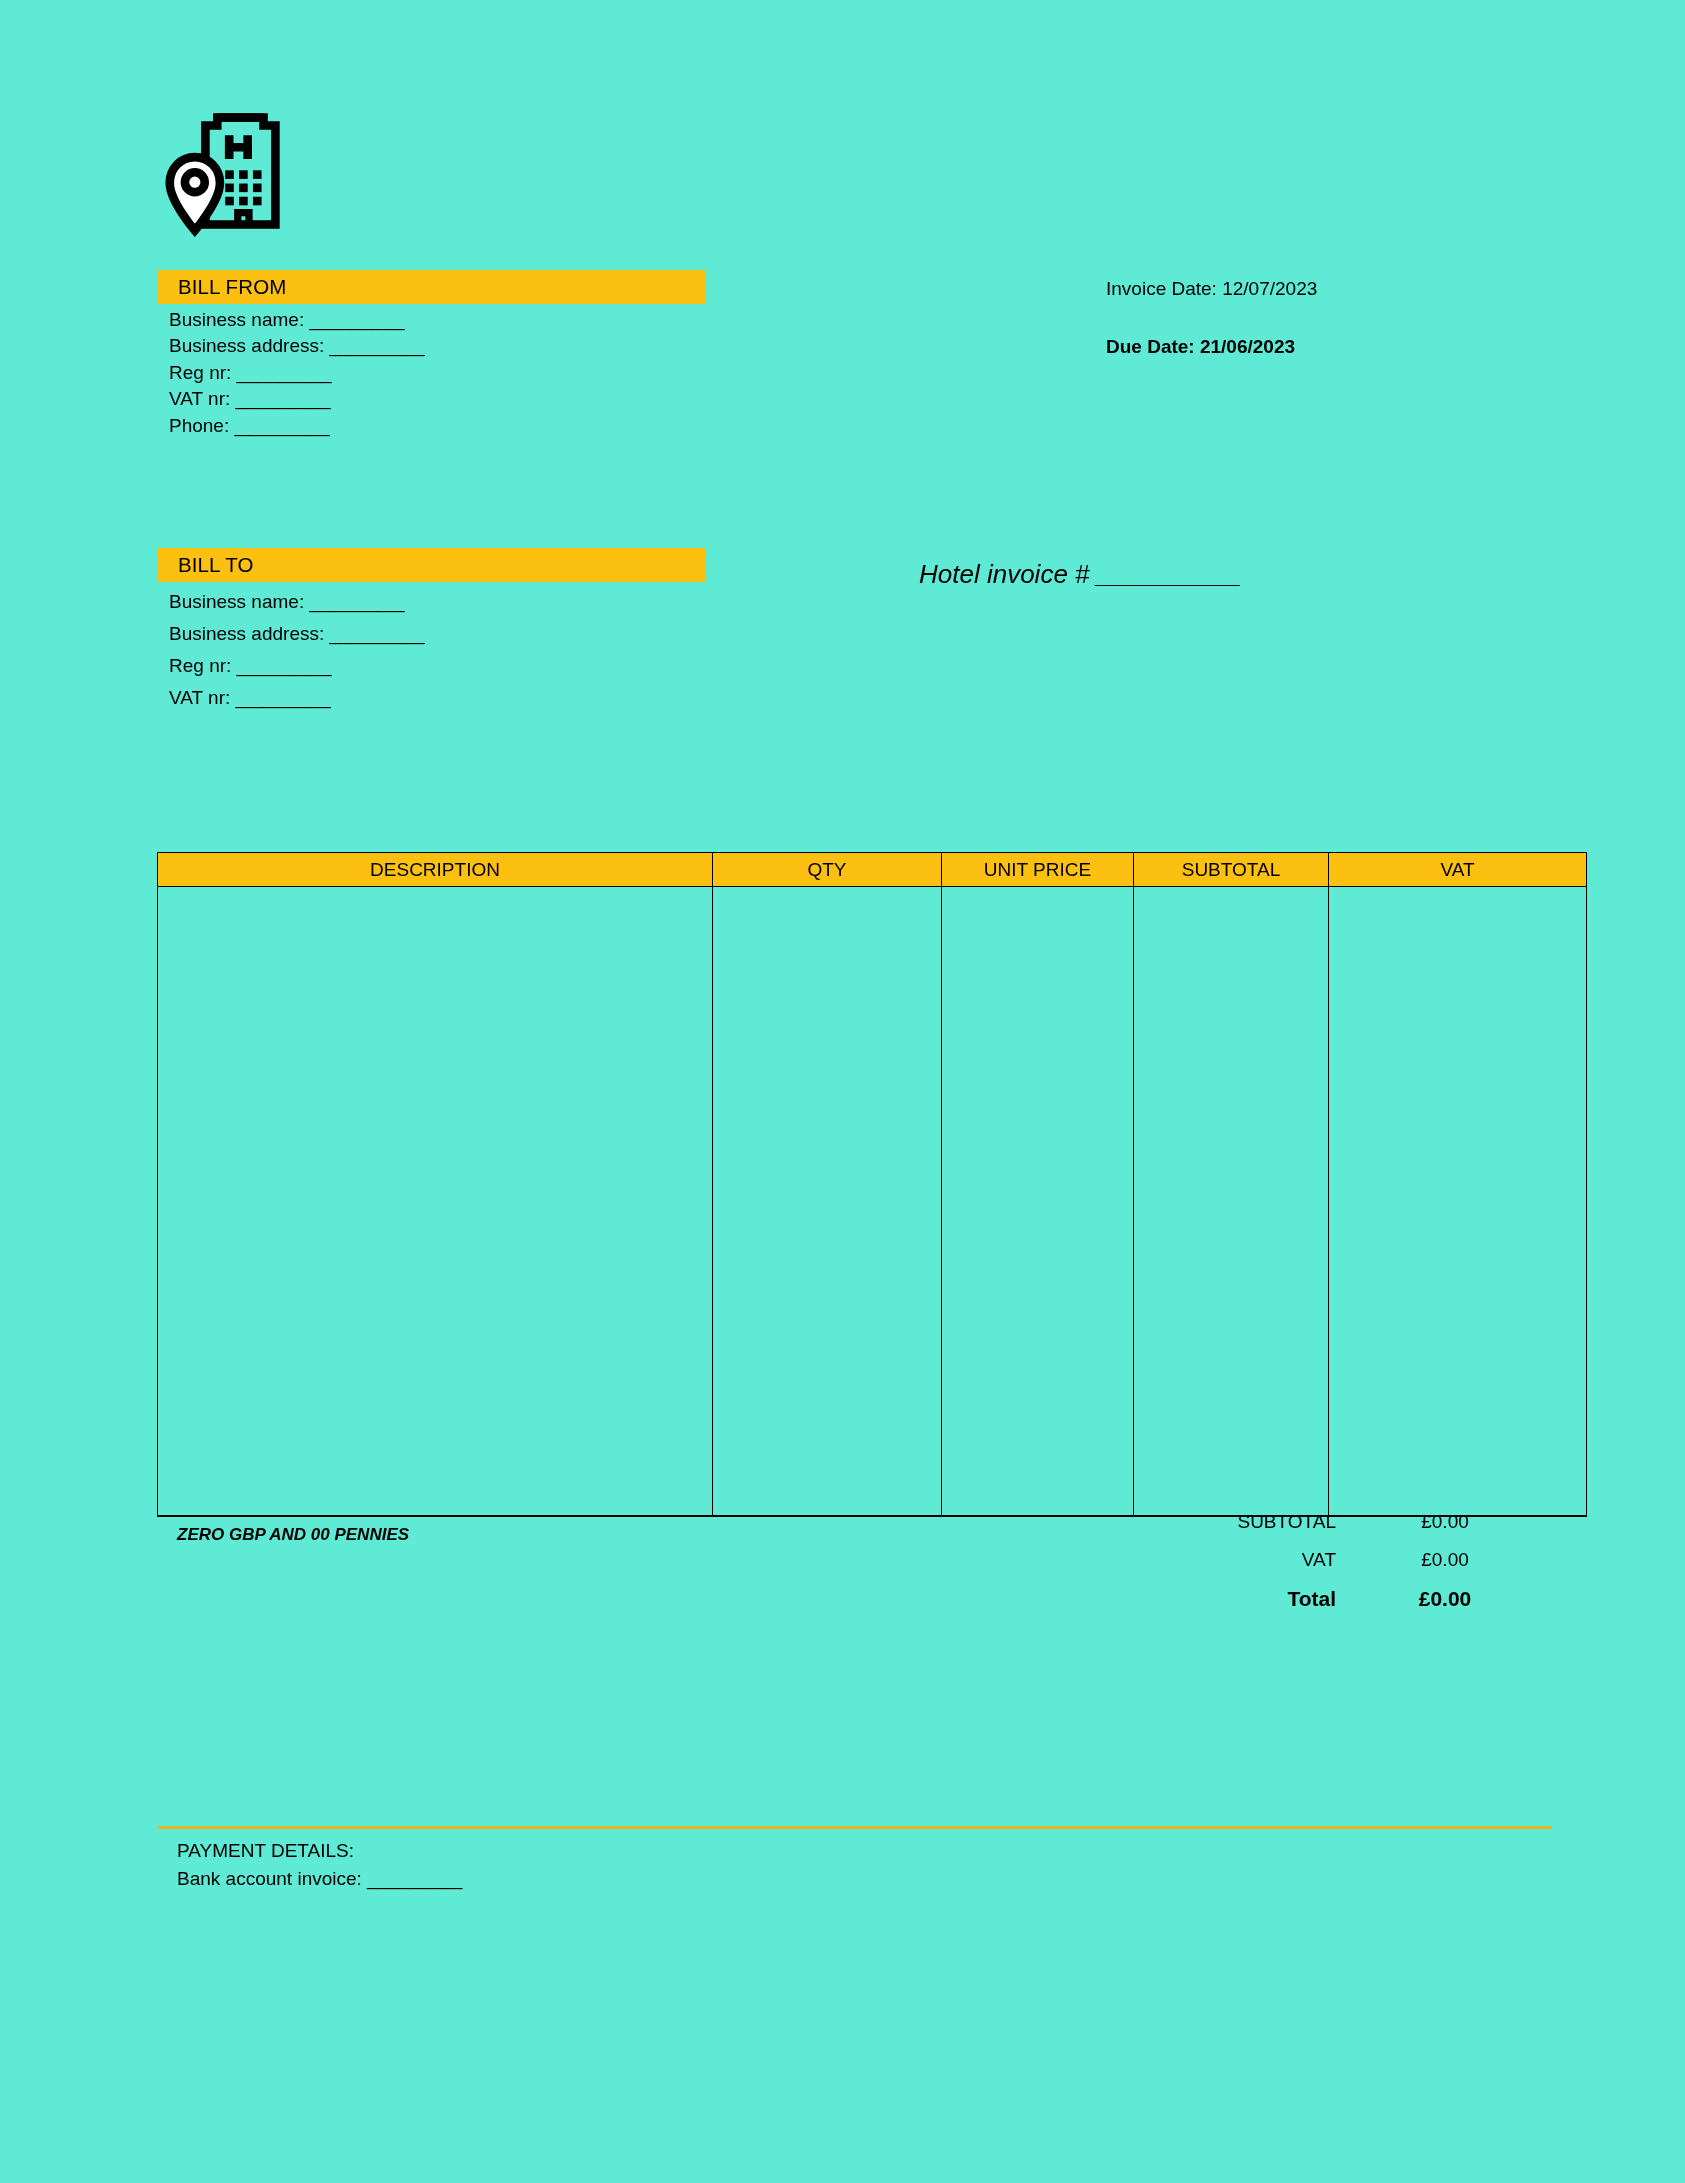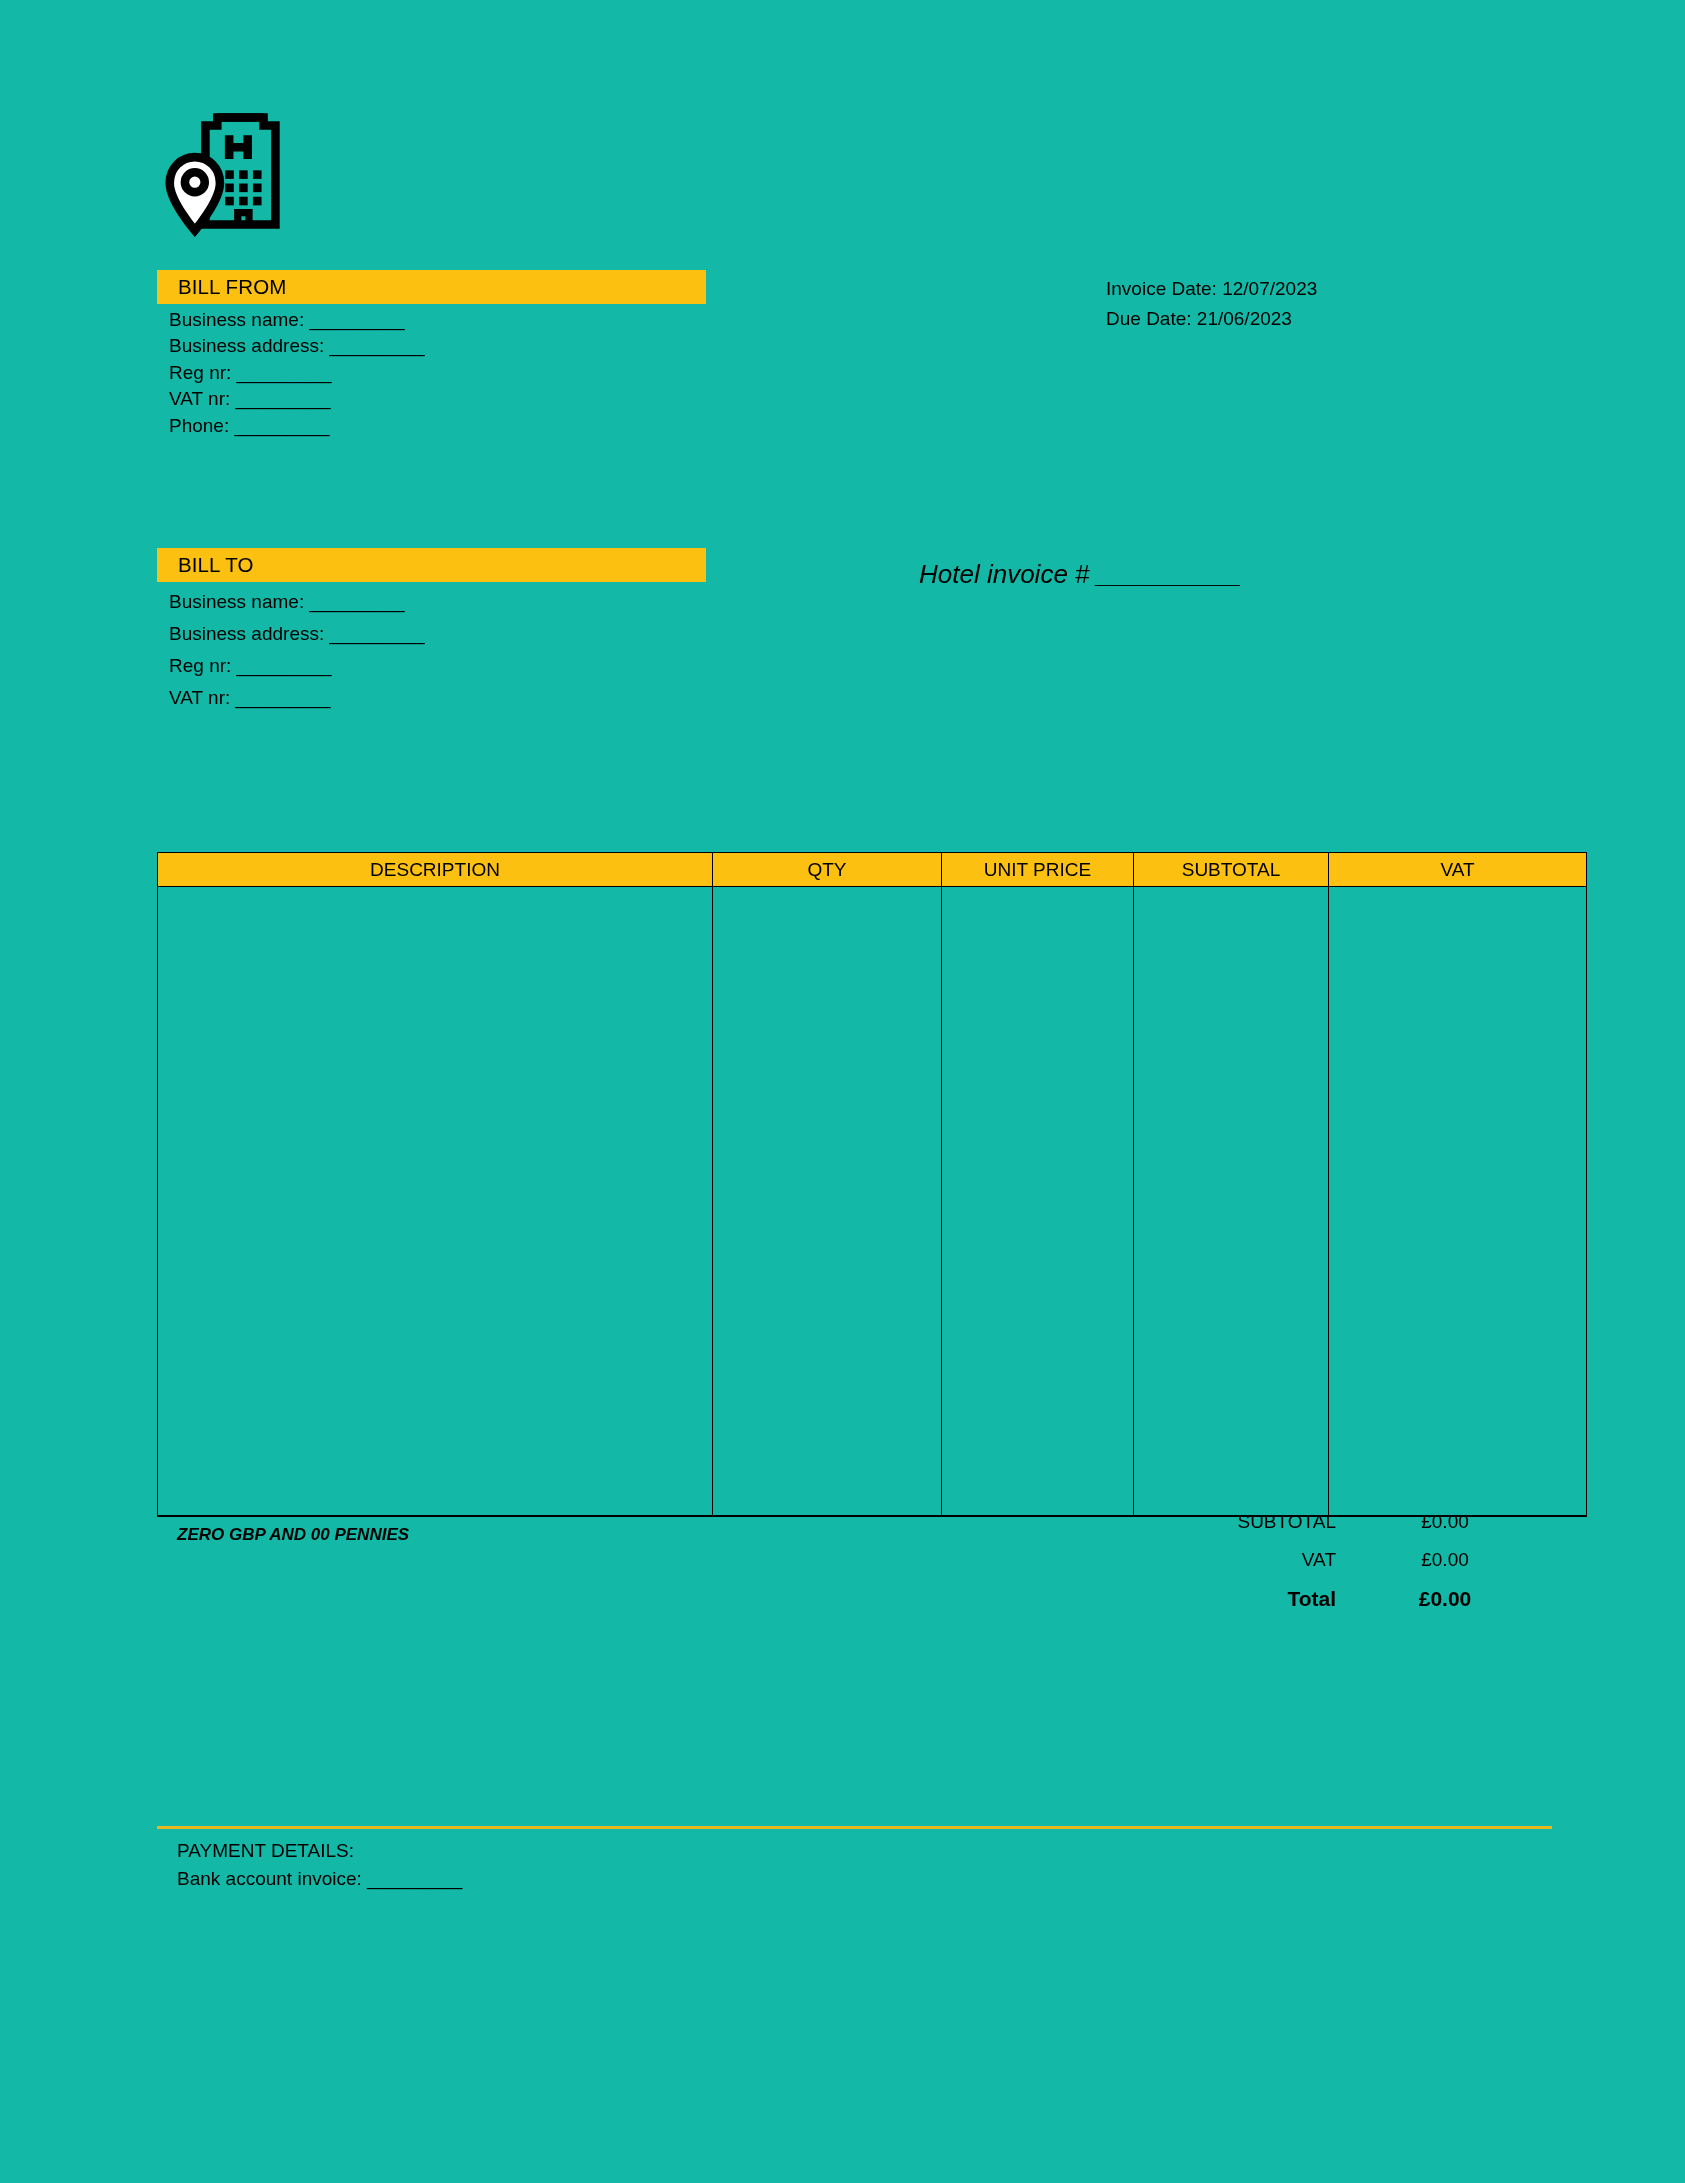--- a/index.html
+++ b/index.html
@@ -10,21 +10,21 @@
 
   body {
     font-family: "Liberation Sans", sans-serif;
     color: #000000;
   }
 
   .page {
     position: relative;
     width: 1685px;
     height: 2183px;
-    background: #14b8a6;
+    background: #5eead4;
     overflow: hidden;
   }
 
   
   .logo {
     position: absolute;
     left: 151px;
     top: 99px;
     width: 159px;
     height: 142px;
@@ -72,21 +72,21 @@
 
   
   .dates {
     position: absolute;
     left: 1106px;
     top: 274px;
     font-size: 19px;
     line-height: 30px;
     white-space: nowrap;
   }
-  .dates .due { font-weight: normal; }
+  .dates .due { font-weight: bold; margin-top: 28px; }
 
   
   .invoice-title {
     position: absolute;
     left: 919px;
     top: 559px;
     font-family: "Liberation Sans Narrow", "Liberation Sans", sans-serif;
     font-style: italic;
     font-size: 26px;
     white-space: nowrap;

